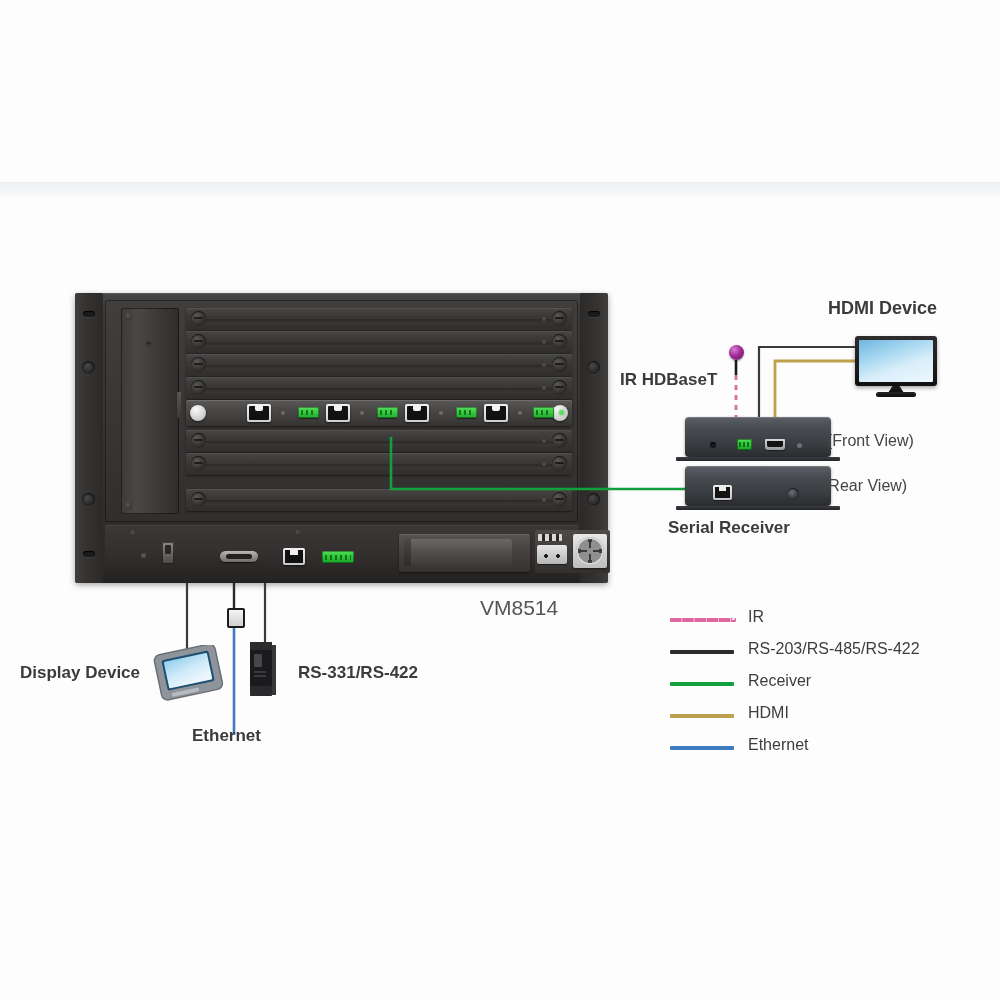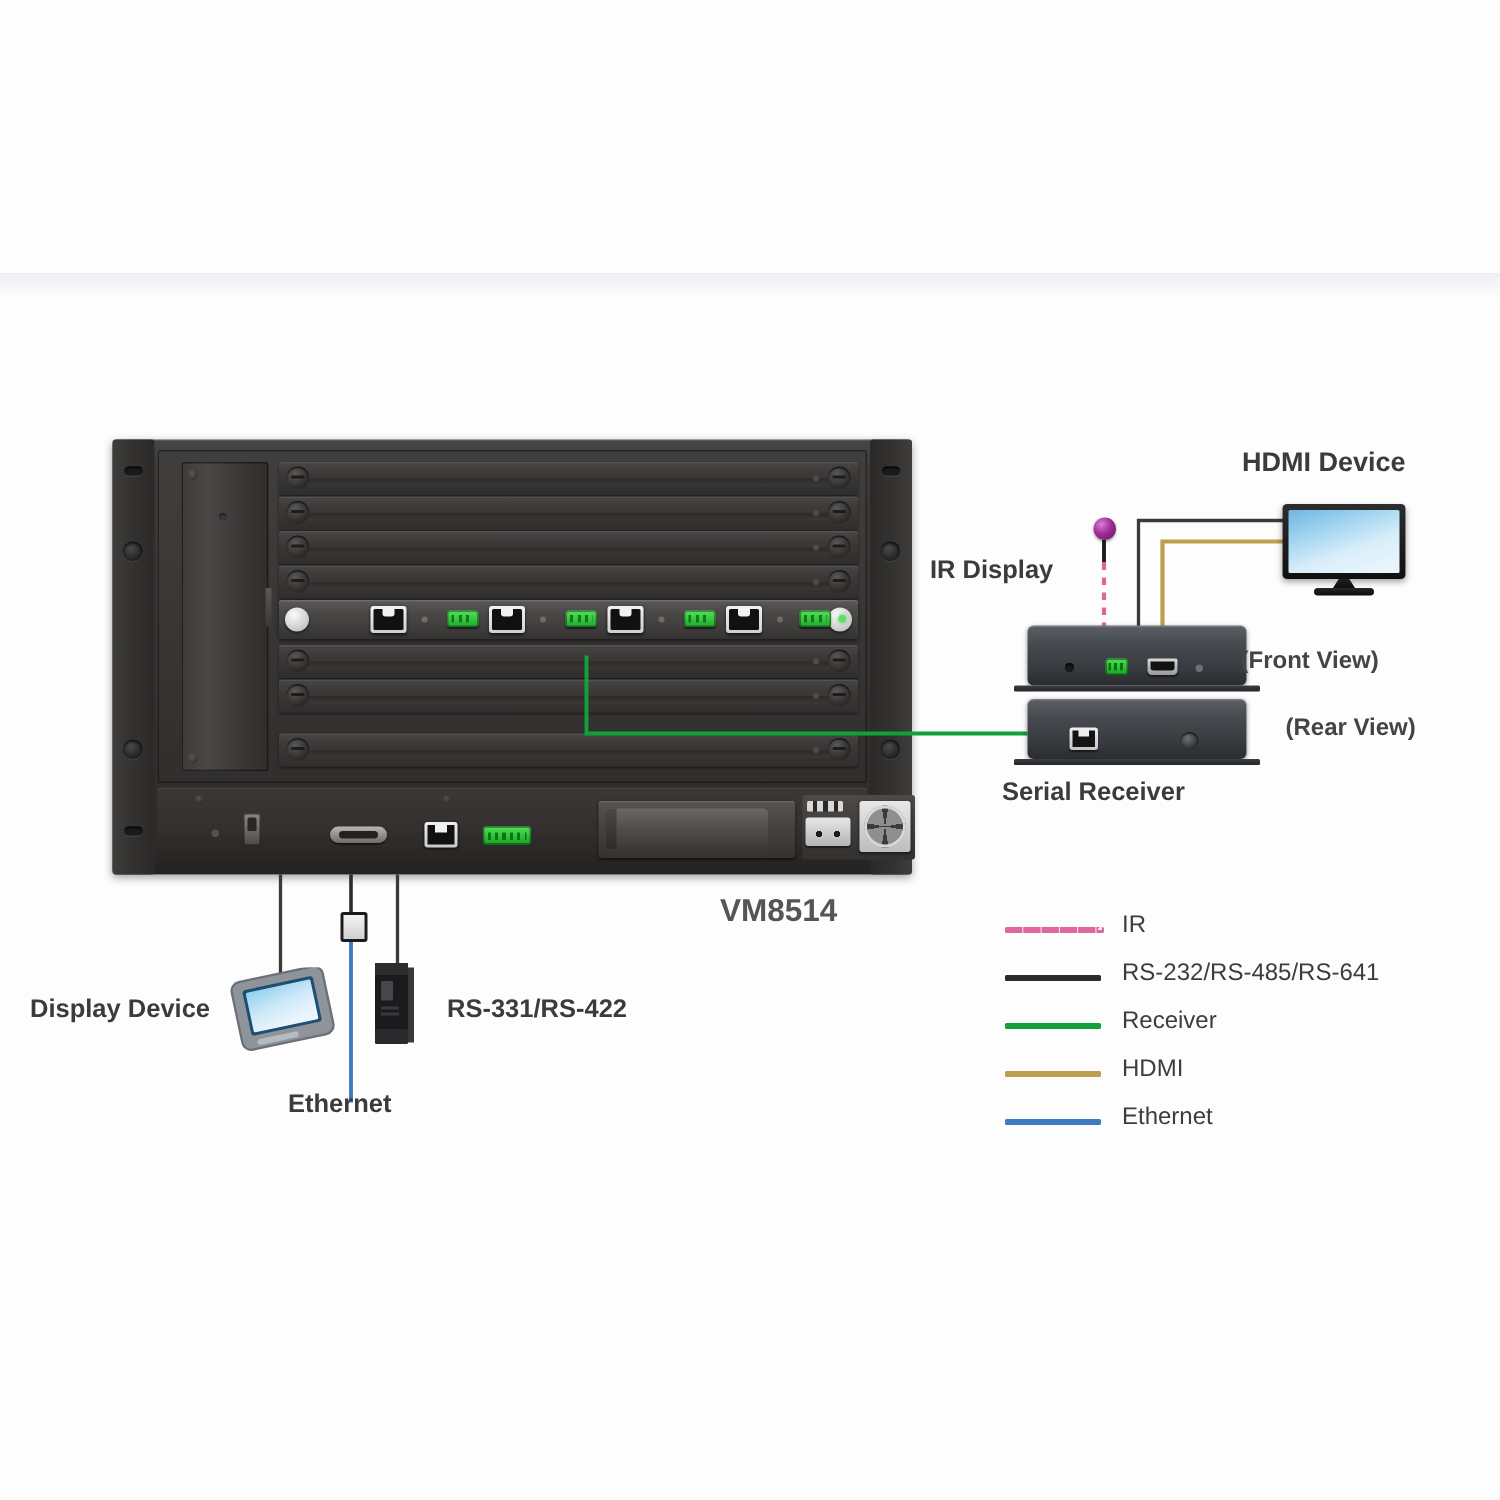--- a/index.html
+++ b/index.html
@@ -12,21 +12,21 @@
   }
   #stage{position:relative;width:1000px;height:1000px;background:#fdfdfd;}
 
   
   .bg-band{position:absolute;left:0;width:1000px;height:1px;background:#e9ebee;}
   .bg-band2{position:absolute;left:0;width:1000px;height:14px;
     background:linear-gradient(180deg,#eef0f3 0%, #fbfbfc 100%);}
 
   
   .lbl{position:absolute;color:#3b3b3b;white-space:nowrap;font-weight:600;}
-  .lbl.n{font-weight:700;}
+  .lbl.n{font-weight:400;}
 
   
   #chassis{position:absolute;left:75px;top:293px;width:533px;height:290px;
     background:linear-gradient(180deg,#474747 0%,#3b3a39 6%,#343331 50%,#2c2b2a 94%,#232222 100%);
     border-radius:3px;
     box-shadow:0 2px 6px rgba(0,0,0,.35), inset 0 1px 0 rgba(255,255,255,.10);}
   
   .ear{position:absolute;top:0;width:28px;height:290px;
     background:linear-gradient(90deg,#3f3e3d 0%,#343332 40%,#2b2a29 100%);
     border-radius:2px;}
@@ -340,35 +340,35 @@
 
     <polyline points="736,360 736,375" fill="none" stroke="#1d1d1d" stroke-width="2.6"></polyline>
     <polyline points="736,375 736,440" fill="none" stroke="#e0669f" stroke-width="2.8" stroke-dasharray="5,5"></polyline>
 
     <polyline points="759,438 759,347 856,347" fill="none" stroke="#3a3a3a" stroke-width="2.2"></polyline>
 
     <polyline points="775,437 775,361 856,361" fill="none" stroke="#bda04e" stroke-width="2.8"></polyline>
   </svg>
 
   <div id="ir-bulb"></div>
-  <div class="lbl" style="left:620px;top:370px;font-size:17px;">IR Display</div>
+  <div class="lbl" style="left:620px;top:370px;font-size:17px;">IR HDBaseT</div>
 
   <div class="recv" id="recv-front">
     <div class="r-irport"></div>
     <div class="r-grn"></div>
     <div class="r-hdmi"></div>
     <div class="r-led"></div>
   </div>
   <div class="recv" id="recv-rear">
     <div class="r-rj"></div>
     <div class="r-pwr"></div>
   </div>
 
   <div class="lbl n" style="left:827px;top:432px;font-size:16px;color:#444;">(Front View)</div>
-  <div class="lbl n" style="left:857px;top:477px;font-size:16px;color:#444;">(Rear View)</div>
+  <div class="lbl n" style="left:823px;top:477px;font-size:16px;color:#444;">(Rear View)</div>
   <div class="lbl" style="left:668px;top:518px;font-size:17px;">Serial Receiver</div>
 
   <div id="monitor">
     <div id="mon-bezel">
         <div id="mon-screen"></div>
       </div>
     <div id="mon-neck"></div>
     <div id="mon-base"></div>
   </div>
   <div class="lbl" style="left:828px;top:298px;font-size:18px;">HDMI Device</div>
@@ -409,21 +409,21 @@
   </div>
   <div class="lbl" style="left:298px;top:663px;font-size:17px;">RS-331/RS-422</div>
 
   <div id="legend">
     <div class="lg-row">
       <div class="lg-line dash"></div>
       <div class="lg-text">IR</div>
     </div>
     <div class="lg-row">
       <div class="lg-line" style="background:#2b2b2b"></div>
-      <div class="lg-text">RS-232/RS-485/RS-641</div>
+      <div class="lg-text">RS-203/RS-485/RS-422</div>
     </div>
     <div class="lg-row">
       <div class="lg-line" style="background:#12a03c"></div>
       <div class="lg-text">Receiver</div>
     </div>
     <div class="lg-row">
       <div class="lg-line" style="background:#bda04e"></div>
       <div class="lg-text">HDMI</div>
     </div>
     <div class="lg-row">

